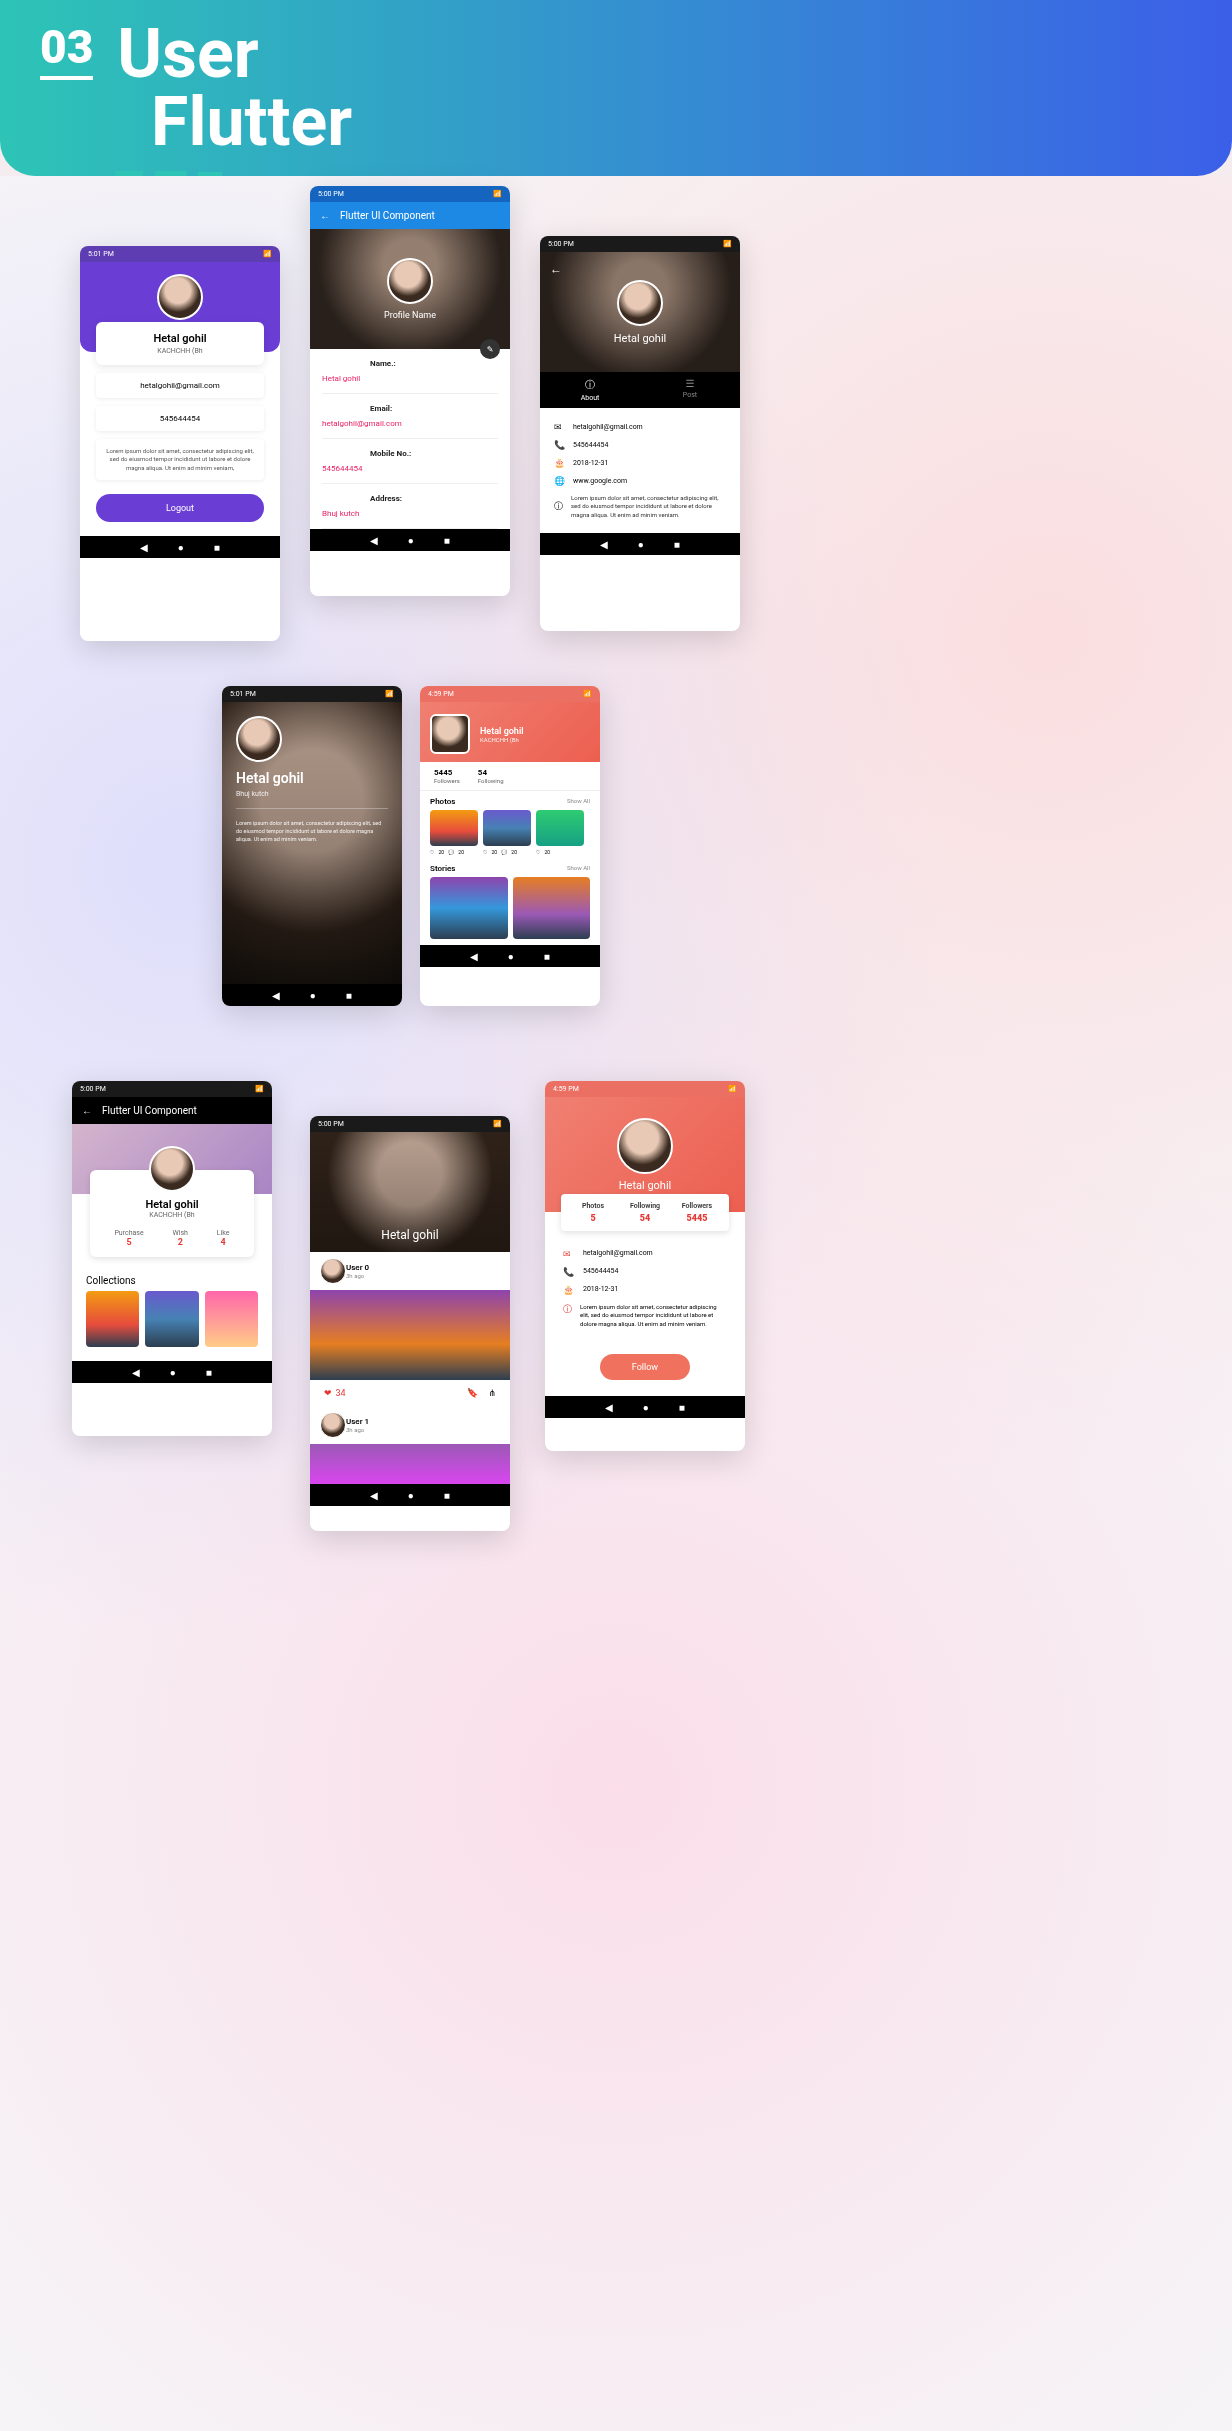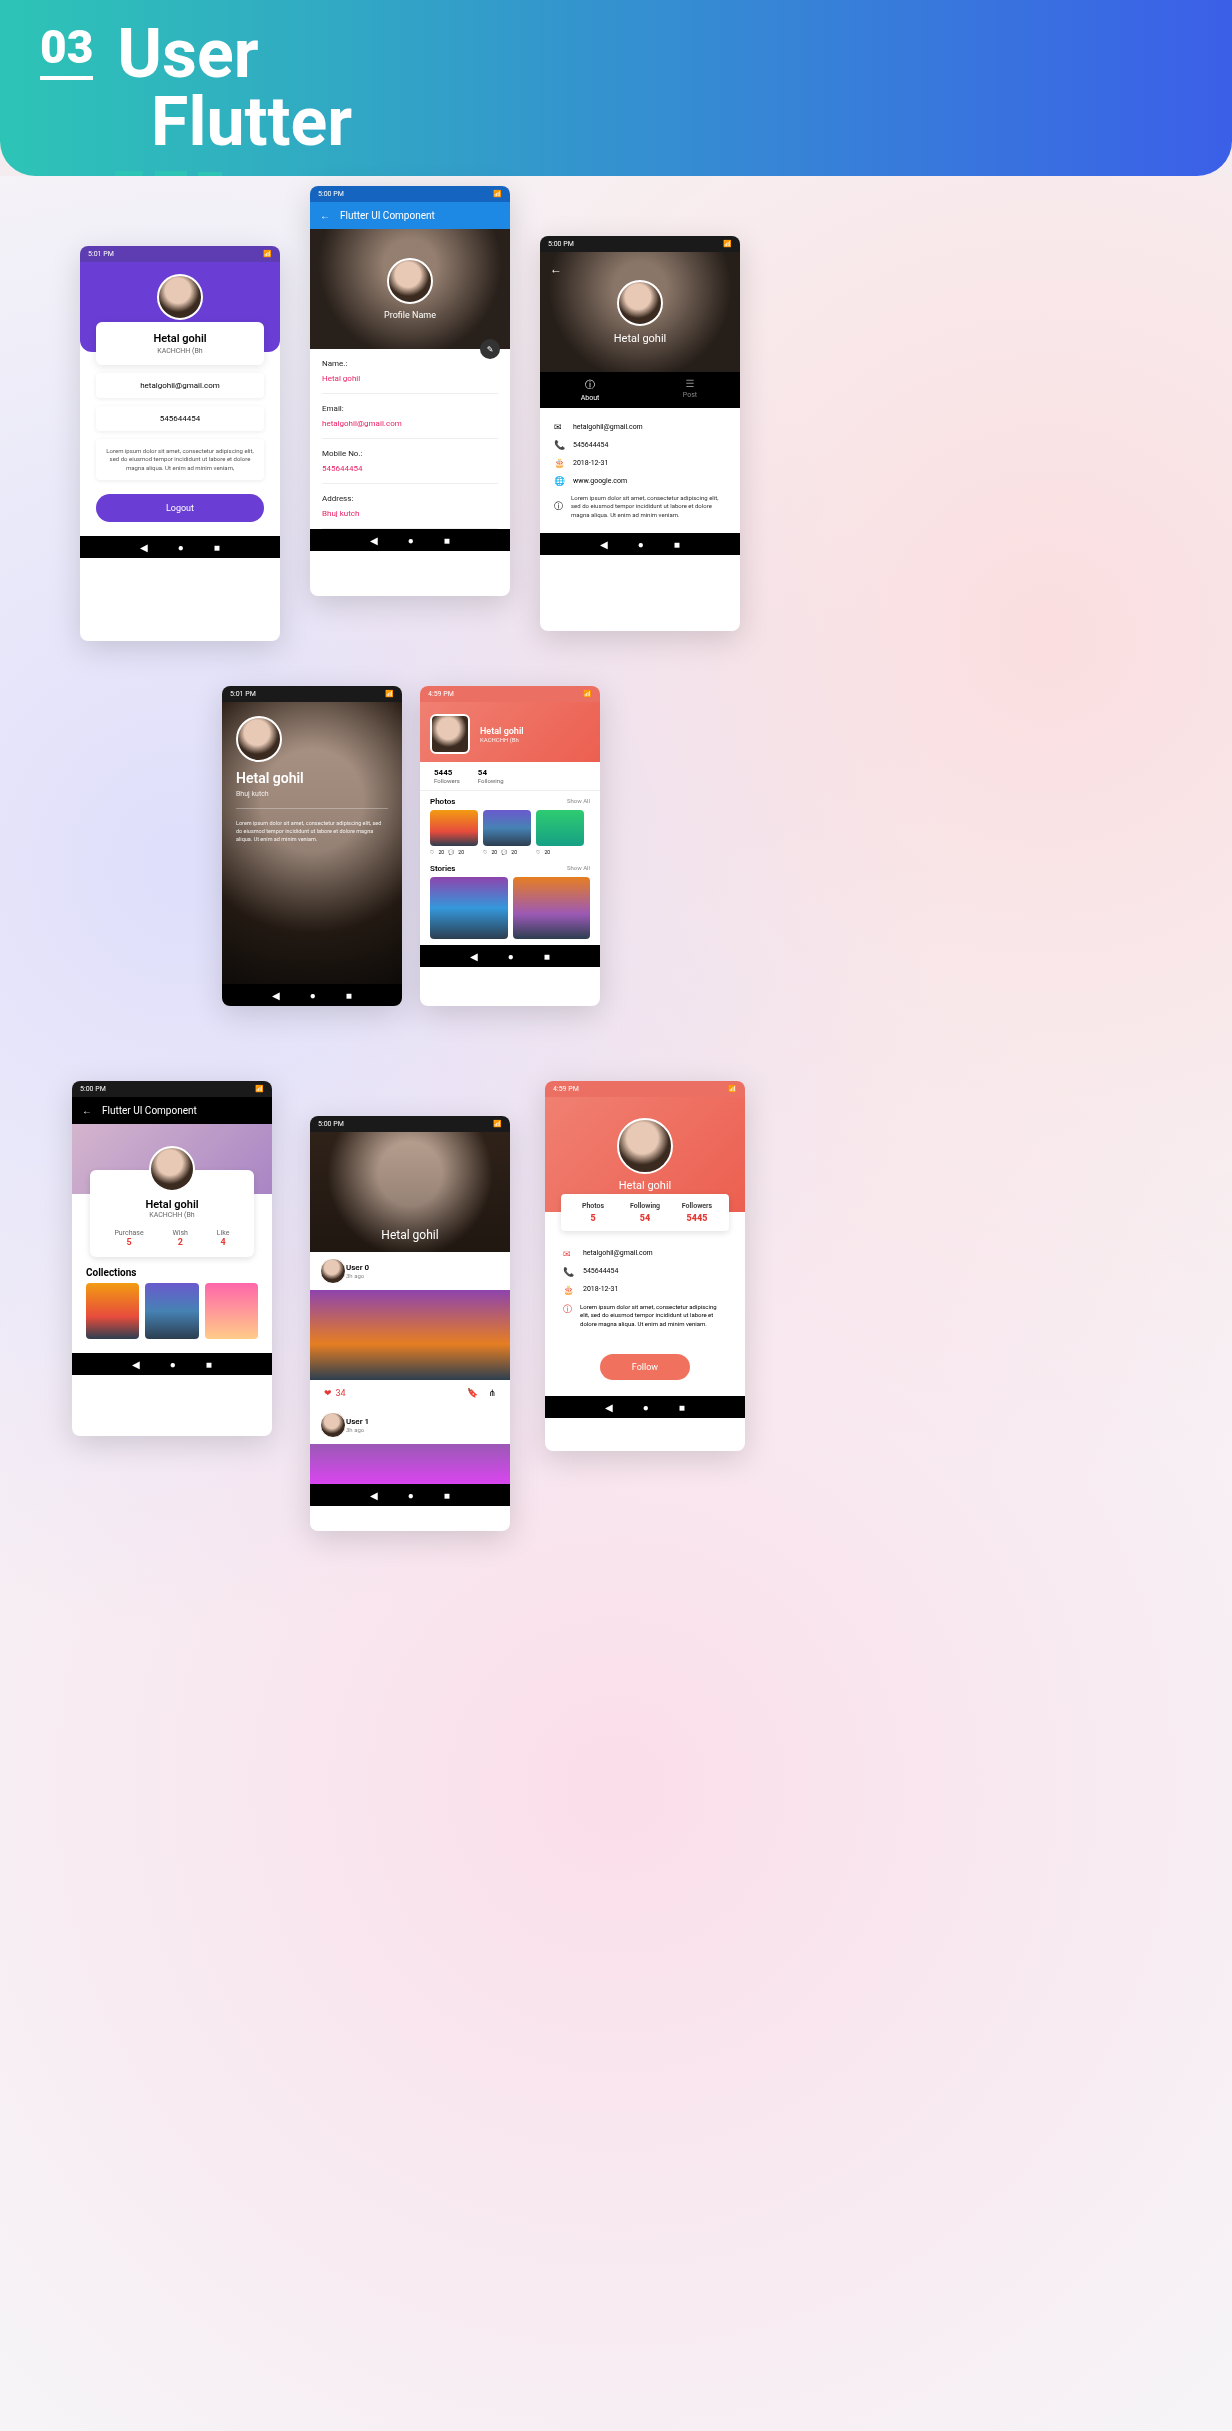--- a/index.html
+++ b/index.html
@@ -35,21 +35,21 @@
 #p1 .logout { background: #6a3dd4; color: #fff; margin: 14px 16px; padding: 9px; border-radius: 20px; text-align: center; font-size: 9px; }
 
 
 #p2 { left: 310px; top: 10px; width: 200px; height: 410px; }
 #p2 .appbar { background: #1e88e5; color: #fff; padding: 8px 10px; font-size: 10px; display: flex; align-items: center; gap: 10px; }
 #p2 .hdr2 { height: 120px; display: flex; flex-direction: column; align-items: center; justify-content: center; gap: 6px; position: relative; background: linear-gradient(rgba(0,0,0,0.3),rgba(0,0,0,0.3)), radial-gradient(circle at 50% 30%, #d4b5a0 20%, #3a2e26 70%); }
 #p2 .pn { color: #fff; font-size: 9px; }
 #p2 .edit-fab { position: absolute; right: 10px; bottom: -10px; width: 20px; height: 20px; background: #333; border-radius: 50%; display: flex; align-items: center; justify-content: center; color: #fff; font-size: 8px; }
 #p2 .form { padding: 0 12px; }
 #p2 .fld { padding: 10px 0; border-bottom: 1px solid #eee; }
-#p2 .fld-lbl { font-size: 8px; font-weight: 400; color: #222; }
+#p2 .fld-lbl { font-size: 8px; font-weight: 700; color: #222; margin-left: 48px; }
 #p2 .fld-val { font-size: 8px; color: #e91e63; margin-top: 6px; }
 
 
 #p3 { left: 540px; top: 60px; width: 200px; height: 395px; }
 #p3 .hdr3 { height: 120px; display: flex; flex-direction: column; align-items: center; justify-content: center; gap: 6px; background: linear-gradient(rgba(0,0,0,0.35),rgba(0,0,0,0.35)), radial-gradient(circle at 50% 30%, #d4b5a0 20%, #3a2e26 70%); position: relative; }
 #p3 .back { position: absolute; left: 10px; top: 10px; color: #fff; font-size: 12px; }
 #p3 .nm3 { color: #fff; font-size: 11px; }
 #p3 .tabs { background: #000; display: flex; }
 #p3 .tab { flex: 1; text-align: center; padding: 6px 0; color: #fff; font-size: 7px; }
 #p3 .tab.inactive { color: #888; }
@@ -94,21 +94,21 @@
 #p6 { left: 72px; top: 905px; width: 200px; height: 355px; }
 #p6 .appbar6 { background: #000; color: #fff; padding: 8px 10px; font-size: 10px; display: flex; align-items: center; gap: 10px; }
 #p6 .banner { height: 70px; background: linear-gradient(135deg, #d4b5cd 0%, #a985c4 100%); }
 #p6 .card6 { background: #fff; margin: -24px 18px 0; padding: 28px 10px 10px; border-radius: 6px; box-shadow: 0 2px 6px rgba(0,0,0,0.12); text-align: center; position: relative; }
 #p6 .av6 { position: absolute; left: 50%; transform: translateX(-50%); top: -24px; }
 #p6 .nm6 { font-size: 11px; font-weight: 600; }
 #p6 .sb6 { font-size: 7px; color: #666; }
 #p6 .stats6 { display: flex; justify-content: space-around; margin-top: 10px; }
 #p6 .st6 { font-size: 7px; color: #666; }
 #p6 .st6 b { display: block; color: #e53935; font-size: 9px; }
-#p6 .coll { font-size: 10px; font-weight: 700; padding: 10px 14px 5px; }
+#p6 .coll { font-size: 10px; font-weight: 400; padding: 18px 14px 5px; }
 #p6 .coll-row { display: flex; gap: 6px; padding: 0 14px; }
 #p6 .coll-th { width: 56px; height: 56px; border-radius: 4px; }
 
 
 #p7 { left: 310px; top: 940px; width: 200px; height: 415px; }
 #p7 .hdr7 { height: 120px; display: flex; align-items: flex-end; justify-content: center; padding-bottom: 10px; background: linear-gradient(rgba(0,0,0,0.2),rgba(0,0,0,0.45)), radial-gradient(circle at 50% 35%, #e8c9b5 25%, #3a2a1f 65%); color: #fff; font-size: 12px; }
 #p7 .post { padding: 0; }
 #p7 .post-hdr { display: flex; align-items: center; padding: 6px 10px; }
 #p7 .post-nm { font-size: 8px; font-weight: 600; }
 #p7 .post-tm { font-size: 6px; color: #888; }

